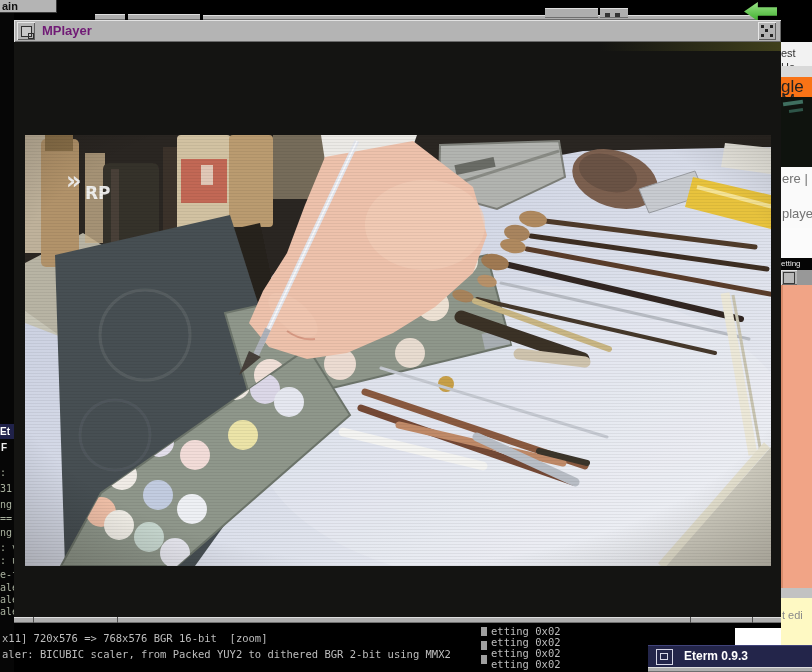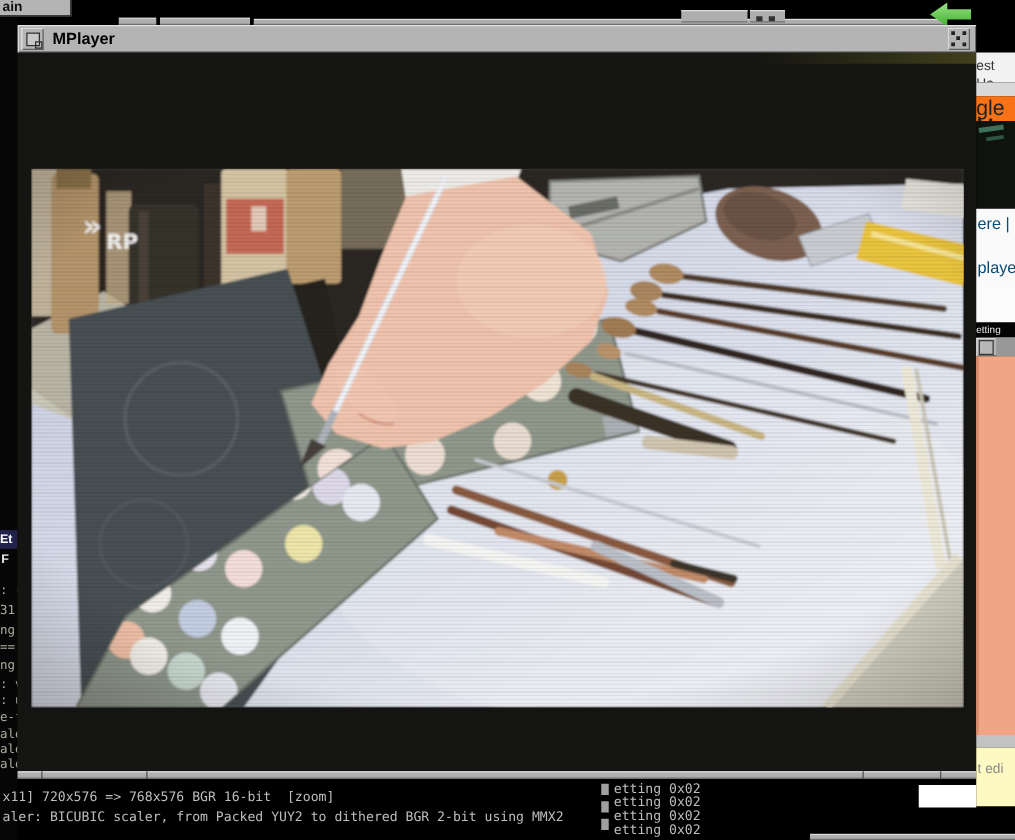--- a/index.html
+++ b/index.html
@@ -65,21 +65,21 @@
   <div class="abs greenarrow" style="left:744px;top:2px;"></div>
   <div class="abs grayarrow" style="left:786px;top:2px;"></div>
 
   <div class="abs" style="left:14px;top:20px;width:767px;height:603px;background:#151515;">
     <div class="abs titlebar" style="left:0;top:0;width:767px;height:22px;">
       <div class="abs wbtn" style="left:3px;top:2px;width:18px;height:18px;">
         <span class="sq">
             <span class="sq2"></span>
           </span>
       </div>
-      <div class="abs" style="left:28px;top:0;height:22px;line-height:22px;font-weight:bold;font-size:13px;color:#000000;">MPlayer</div>
+      <div class="abs" style="left:28px;top:0;height:22px;line-height:22px;font-weight:bold;font-size:13px;color:#701a75;">MPlayer</div>
       <div class="abs wbtn" style="left:744px;top:2px;width:18px;height:18px;">
         <span class="dots">
           <i style="left:0;top:0;"></i>
             <i style="left:9px;top:0;"></i>
             <i style="left:4px;top:4px;"></i>
           <i style="left:0;top:9px;"></i>
             <i style="left:9px;top:9px;"></i>
         </span>
       </div>
     </div>
@@ -250,21 +250,21 @@
   </div>
 
   <div class="abs" style="left:781px;top:0;width:31px;height:672px;background:#000;">
     <div class="abs" style="left:0;top:42px;width:31px;height:24px;background:#f2f2f2;color:#333;font-size:11px;line-height:14px;padding-top:4px;box-sizing:border-box;"><span>est He</span></div>
     <div class="abs" style="left:0;top:66px;width:31px;height:11px;background:#d9d9d9;"></div>
     <div class="abs" style="left:0;top:77px;width:31px;height:20px;background:#f97316;color:#222;font-size:17px;line-height:14px;padding-top:3px;box-sizing:border-box;"><span>gle M</span></div>
     <div class="abs" style="left:0;top:97px;width:31px;height:70px;background:#0f130e;">
       <i class="abs" style="left:2px;top:4px;width:20px;height:4px;background:#3f6f5f;transform:rotate(-8deg);"></i>
       <i class="abs" style="left:8px;top:12px;width:14px;height:3px;background:#2e5548;transform:rotate(-8deg);"></i>
     </div>
-    <div class="abs" style="left:0;top:167px;width:31px;height:61px;background:#fafafa;color:#0c4a6e;font-size:13px;">
+    <div class="abs" style="left:0;top:167px;width:31px;height:61px;background:#fafafa;color:#737373;font-size:13px;">
       <span class="abs" style="left:1px;top:4px;">ere |</span>
       <span class="abs" style="left:1px;top:39px;text-align:right;">playe</span>
     </div>
     <div class="abs" style="left:0;top:228px;width:31px;height:30px;background:#fbfbfb;"></div>
     <div class="abs" style="left:0;top:258px;width:31px;height:12px;background:#050505;color:#e8e8e8;font-size:8px;line-height:12px;"><span>etting</span></div>
     <div class="abs titlebar" style="left:0;top:270px;width:31px;height:15px;">
       <i class="abs" style="left:2px;top:2px;width:10px;height:10px;border:1px solid #3a3a3a;background:#b8b8b8;"></i>
       <i class="abs" style="left:16px;top:0;width:15px;height:15px;background:#989898;"></i>
     </div>
     <div class="abs" style="left:0;top:285px;width:31px;height:303px;background:#f1a486;border-left:2px solid #d88c6c;box-sizing:border-box;"></div>
@@ -280,15 +280,21 @@
   <i class="abs" style="left:481px;top:627px;width:6px;height:9px;background:#9f9f9f;"></i>
   <i class="abs" style="left:481px;top:641px;width:6px;height:9px;background:#9f9f9f;"></i>
   <i class="abs" style="left:481px;top:655px;width:6px;height:9px;background:#9f9f9f;"></i>
   <div class="abs mono consoleline" style="left:491px;top:625px;">etting 0x02</div>
   <div class="abs mono consoleline" style="left:491px;top:636px;">etting 0x02</div>
   <div class="abs mono consoleline" style="left:491px;top:647px;">etting 0x02</div>
   <div class="abs mono consoleline" style="left:491px;top:658px;">etting 0x02</div>
 
   <div class="abs" style="left:735px;top:628px;width:46px;height:18px;background:#ffffff;"></div>
 
+  <div class="abs etermbar" style="left:648px;top:645px;width:164px;height:22px;">
+    <span class="etermbtn">
+        <i></i>
+      </span>
+    <span class="abs" style="left:36px;top:0;height:22px;line-height:22px;color:#ffffff;font-weight:bold;font-size:12px;">Eterm 0.9.3</span>
+  </div>
   <div class="abs graystrip" style="left:648px;top:667px;width:164px;height:5px;"></div>
 
 </div>
 
 </body></html>

